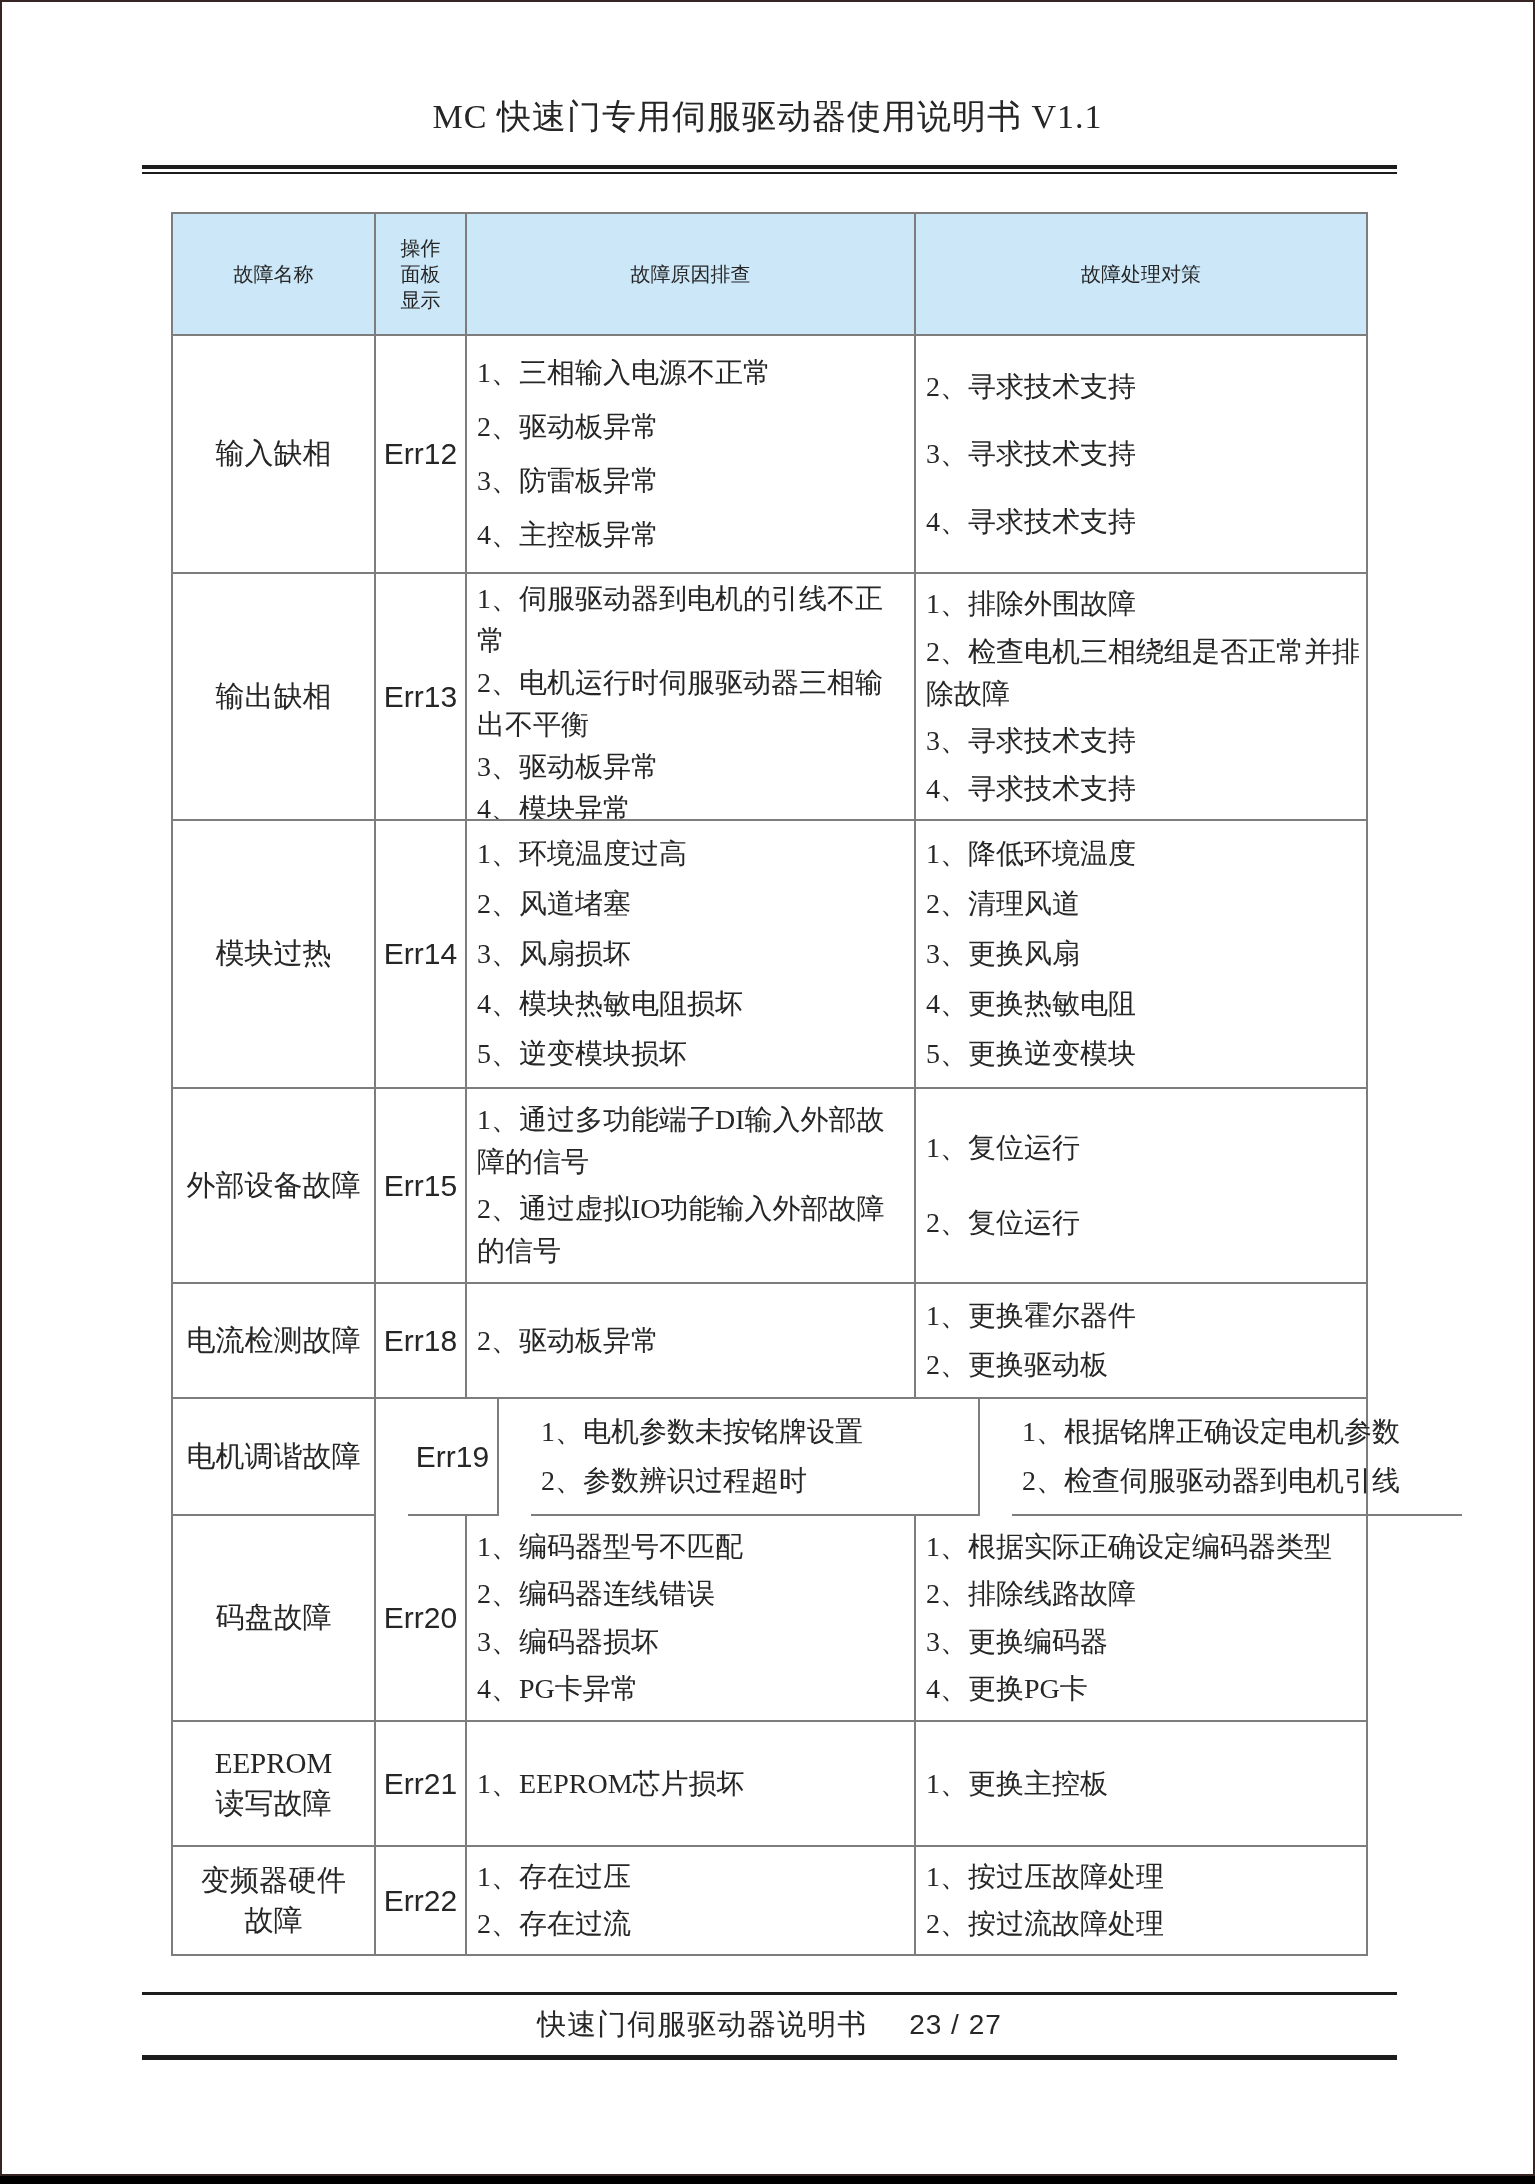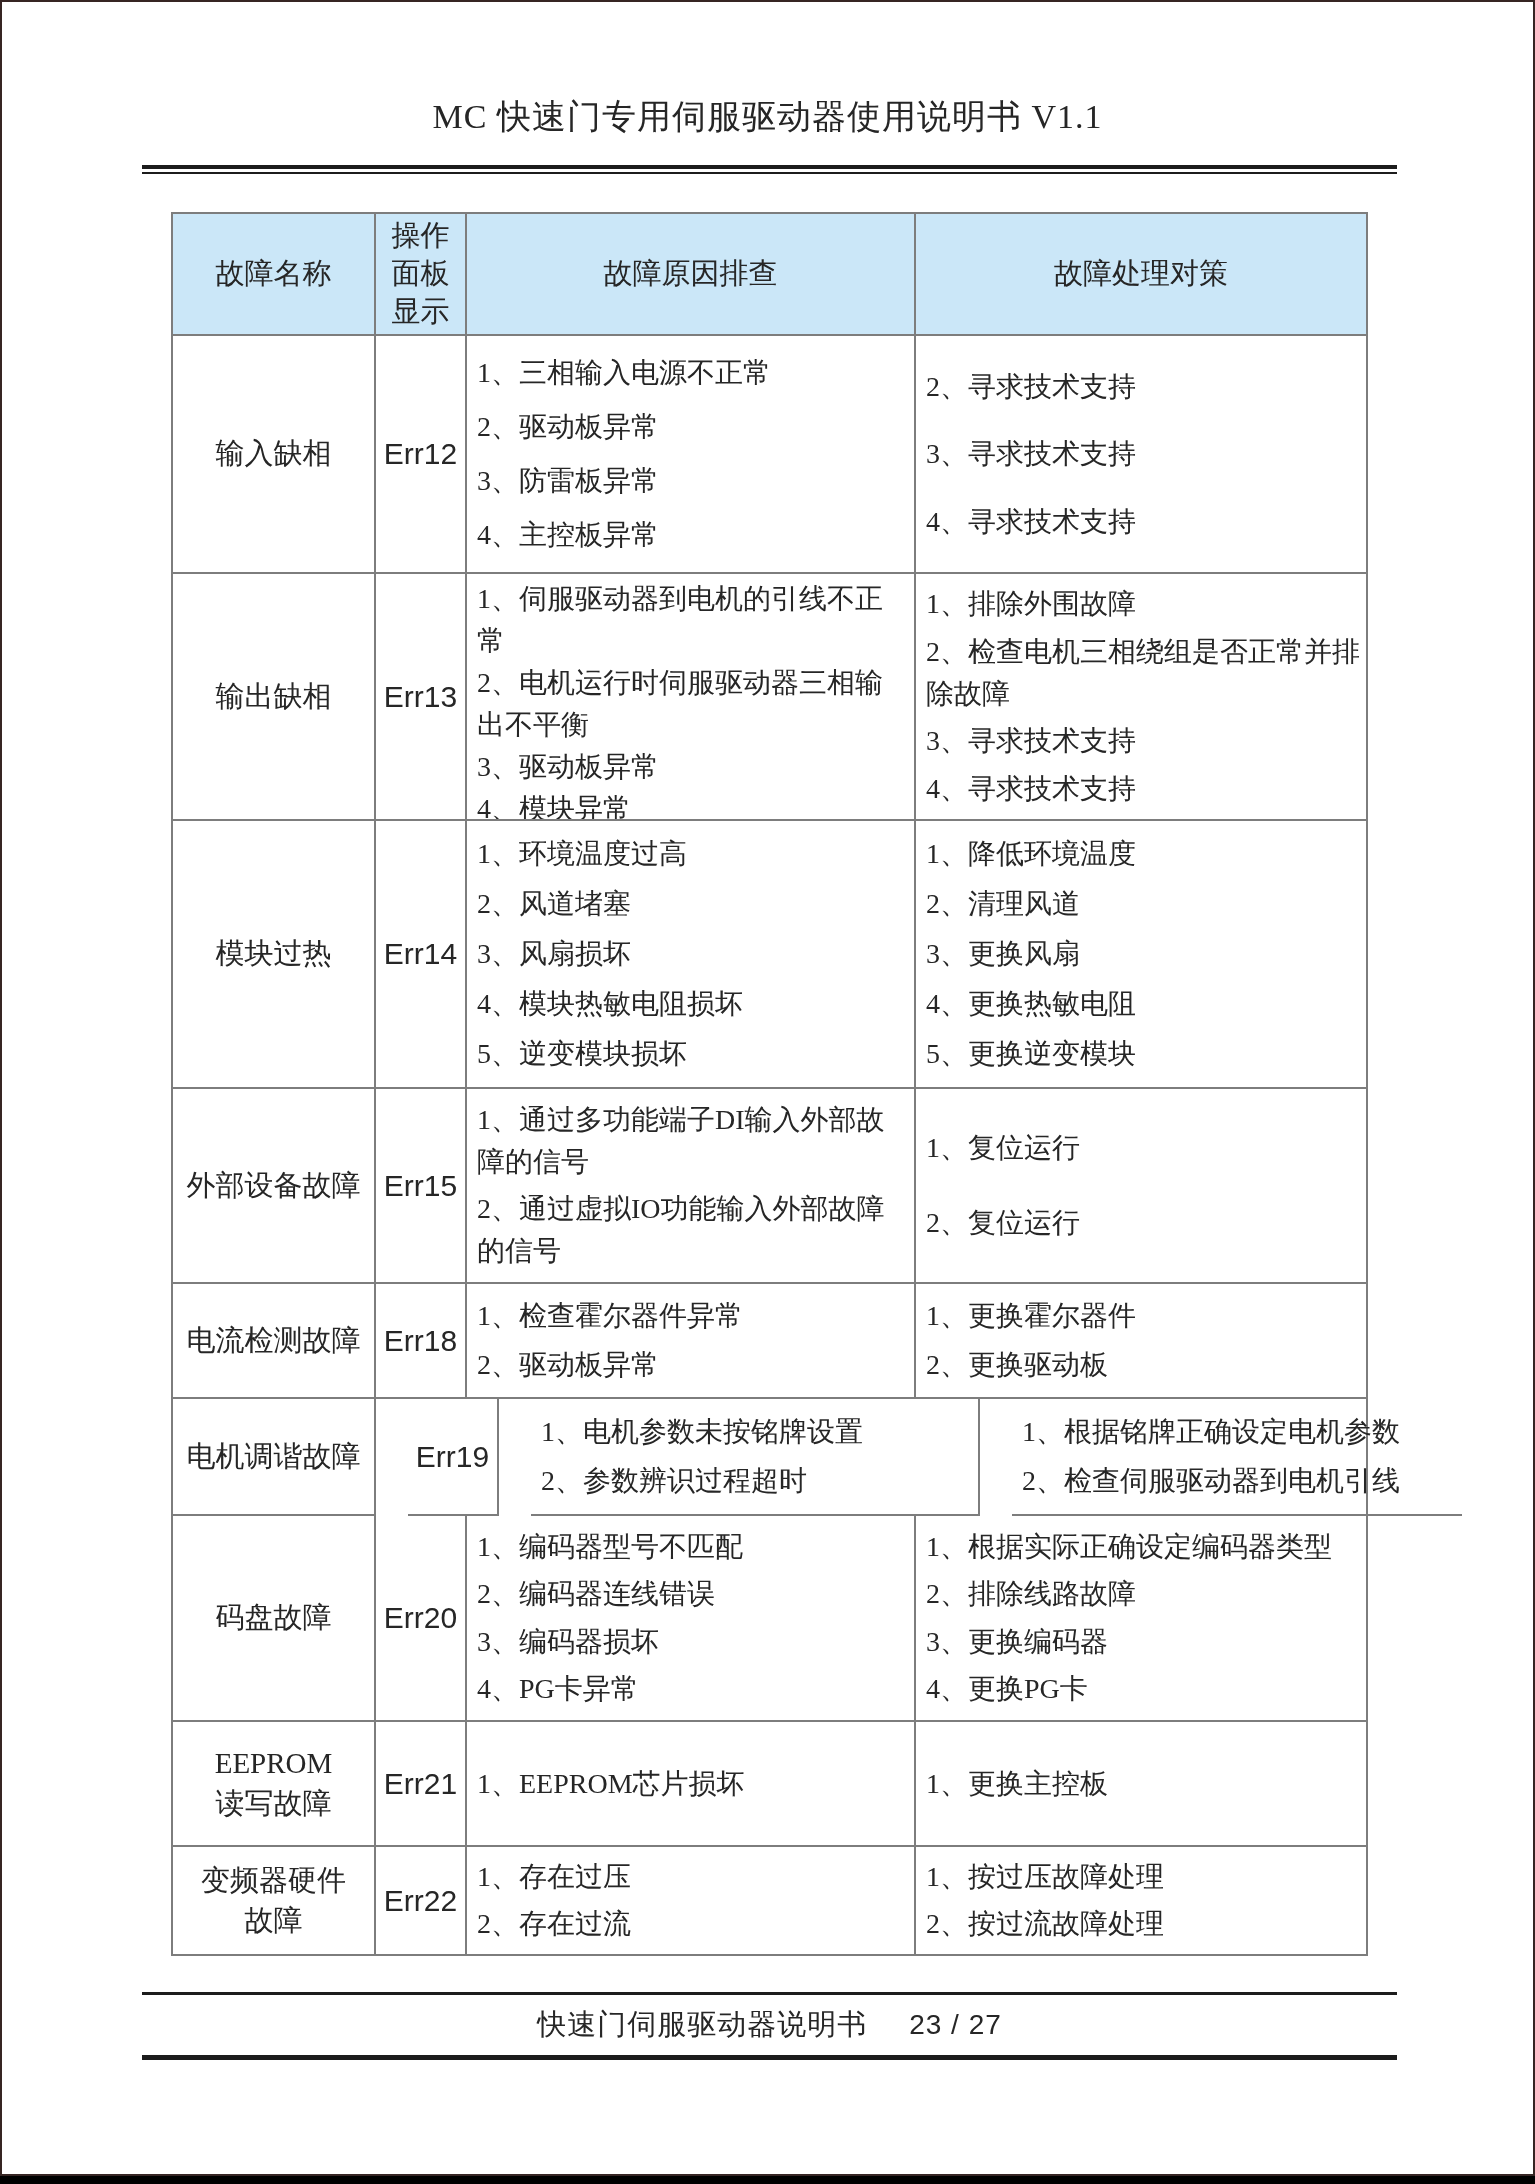--- a/index.html
+++ b/index.html
@@ -46,21 +46,21 @@
   .t-row:nth-child(9){height:125px;}
   .t-row:nth-child(10){height:107px;}
   .cell{
     box-sizing:border-box;border-right:2px solid var(--table-border);
     border-bottom:2px solid var(--table-border);overflow:hidden;
   }
   .cell:last-child{border-right:none;font-family:Liberation Serif, serif;}
   .t-row:last-child .cell{border-bottom:none;}
   .head{
     background:var(--header-bg);display:flex;align-items:center;justify-content:center;
-    text-align:center;font-size:29px;line-height:1.3;white-space:pre-line;
+    text-align:center;font-size:20px;line-height:1.3;white-space:pre-line;
   }
   .name{
     display:flex;align-items:center;justify-content:center;text-align:center;
     font-size:29px;line-height:1.35;white-space:pre-line;
   }
   .code{
     display:flex;align-items:center;justify-content:center;text-align:center;
     font-family:"Liberation Sans","DejaVu Sans",sans-serif;font-size:30px;
   }
   .list{
@@ -164,21 +164,20 @@
       <div class="cell list">
         <div class="li">1、复位运行</div>
         <div class="li">2、复位运行</div>
       </div>
     </div>
 
     <div class="t-row">
       <div class="cell name">电流检测故障</div>
       <div class="cell code">Err18</div>
       <div class="cell list">
-        <div class="li">1、检查霍尔器件异常</div>
         <div class="li">2、驱动板异常</div>
       </div>
       <div class="cell list">
         <div class="li">1、更换霍尔器件</div>
         <div class="li">2、更换驱动板</div>
       </div>
     </div>
 
     <div class="t-row">
       <div class="cell name">电机调谐故障</div>

